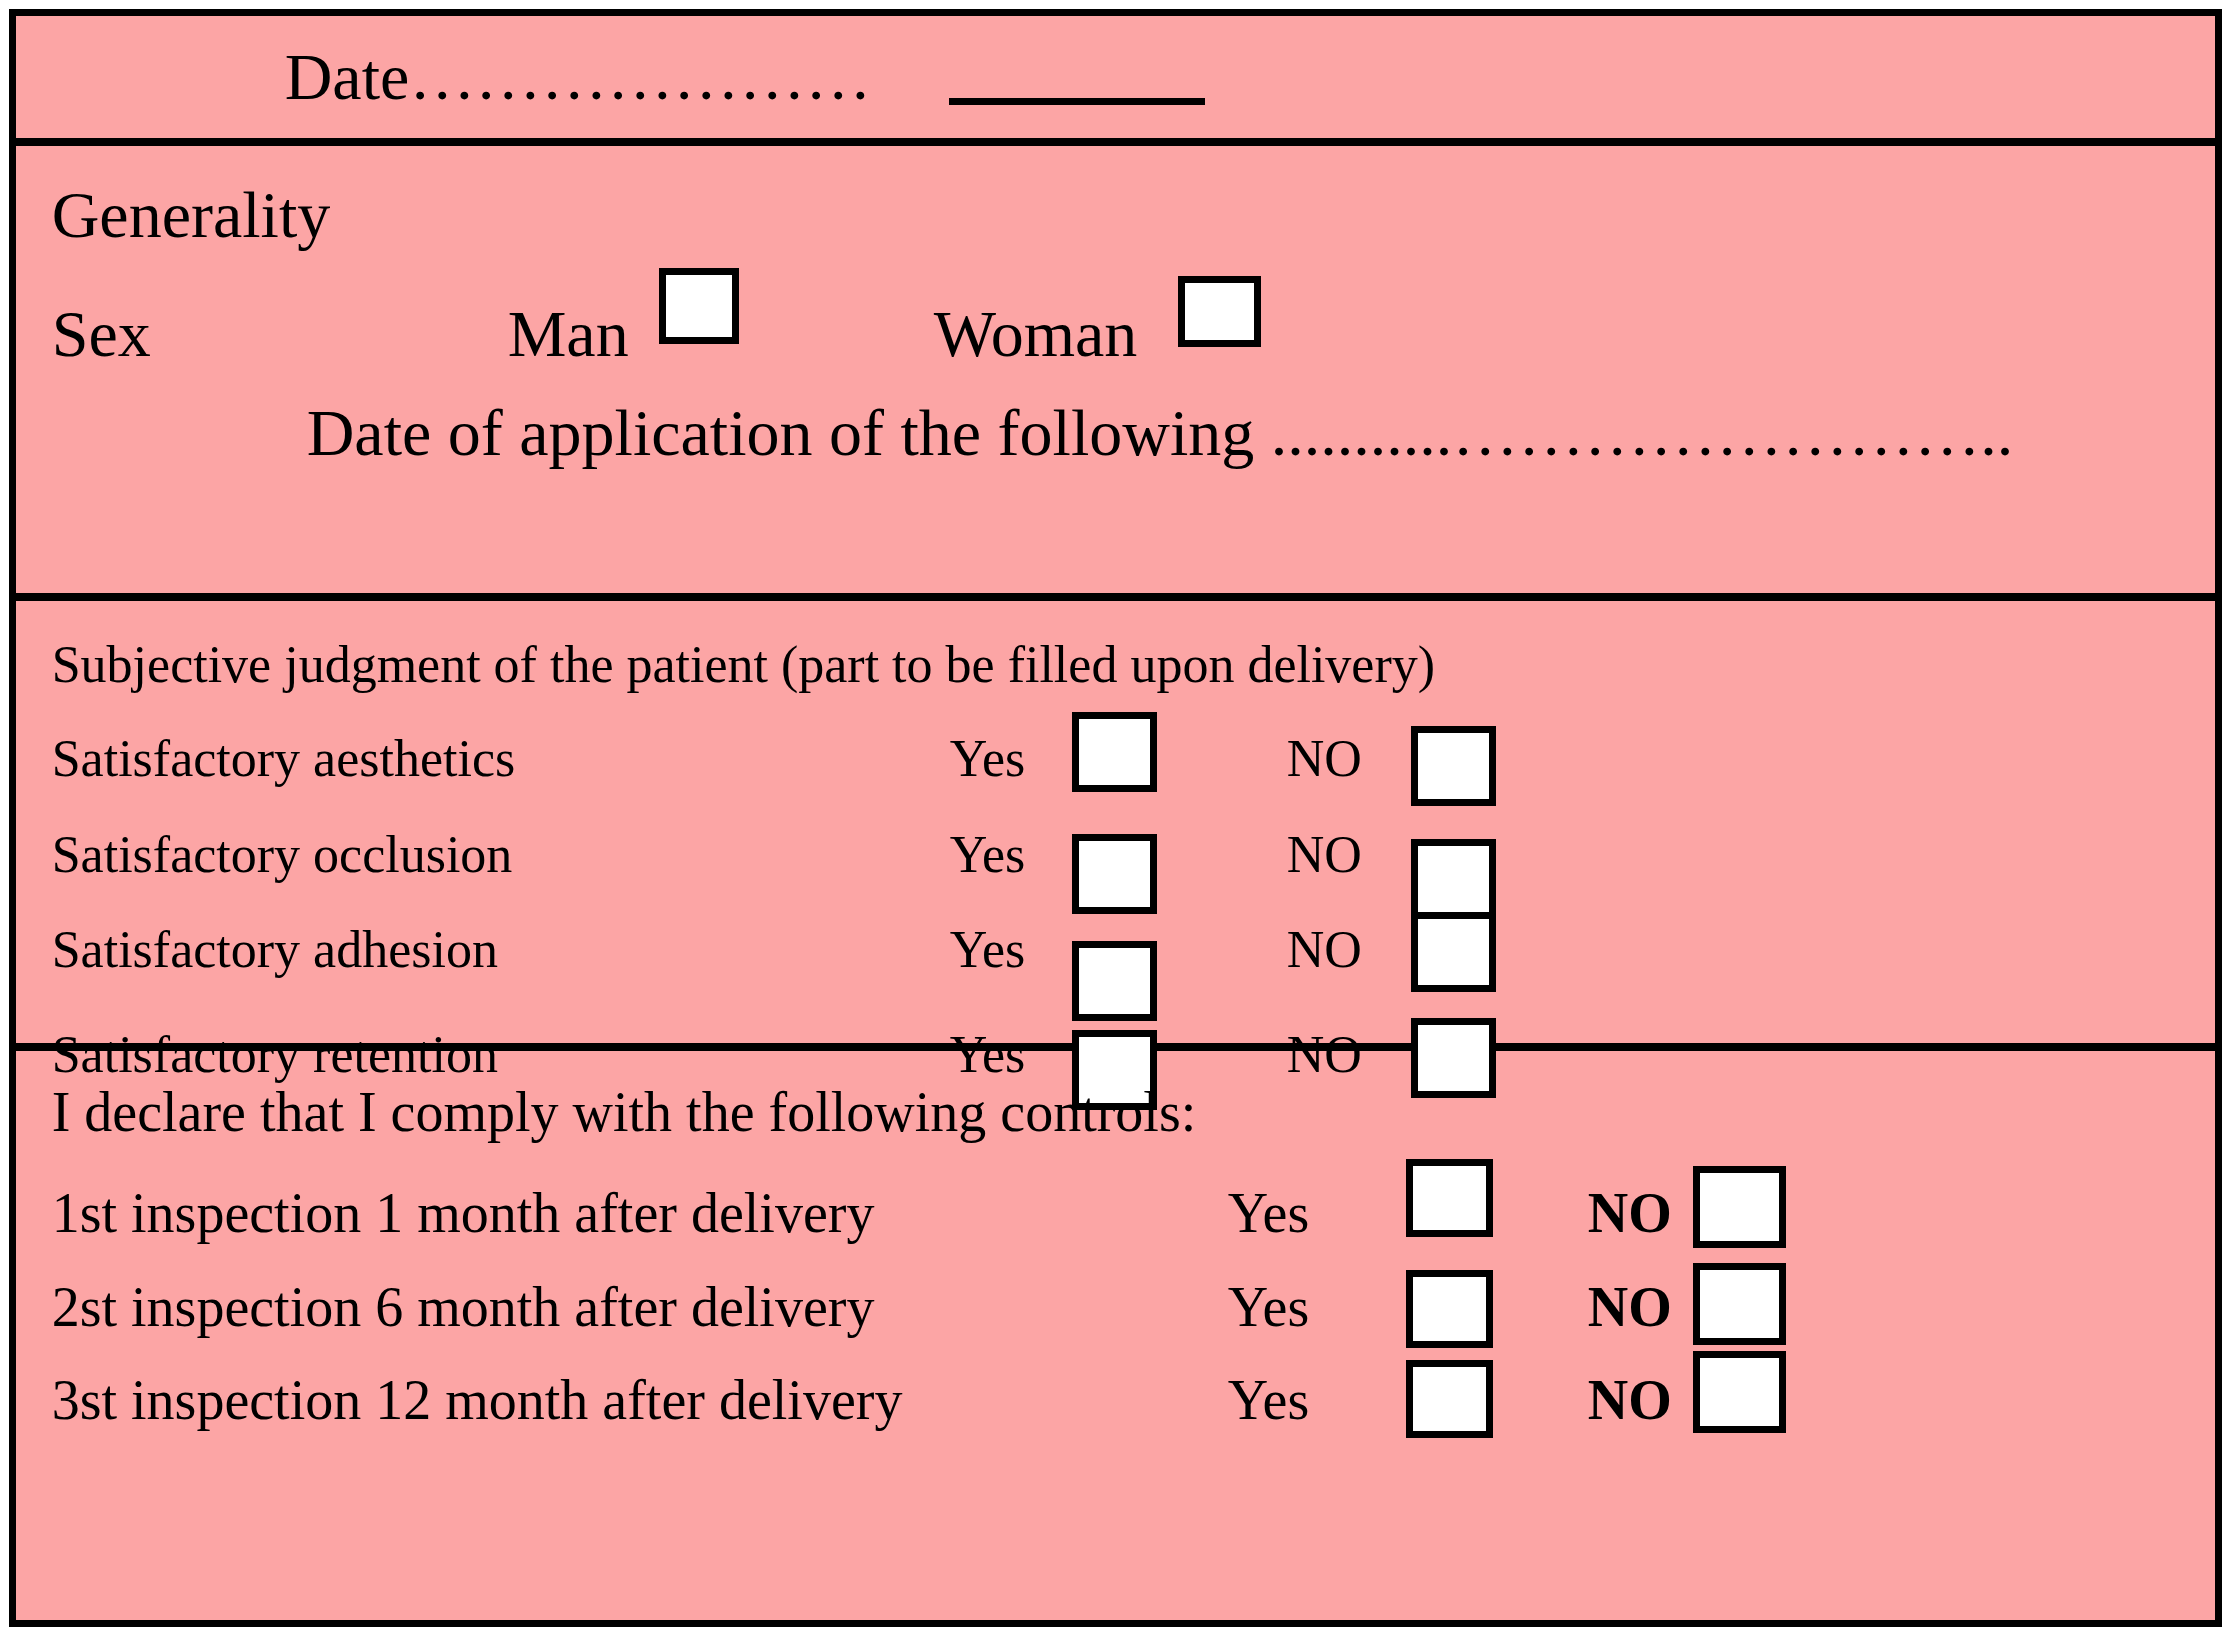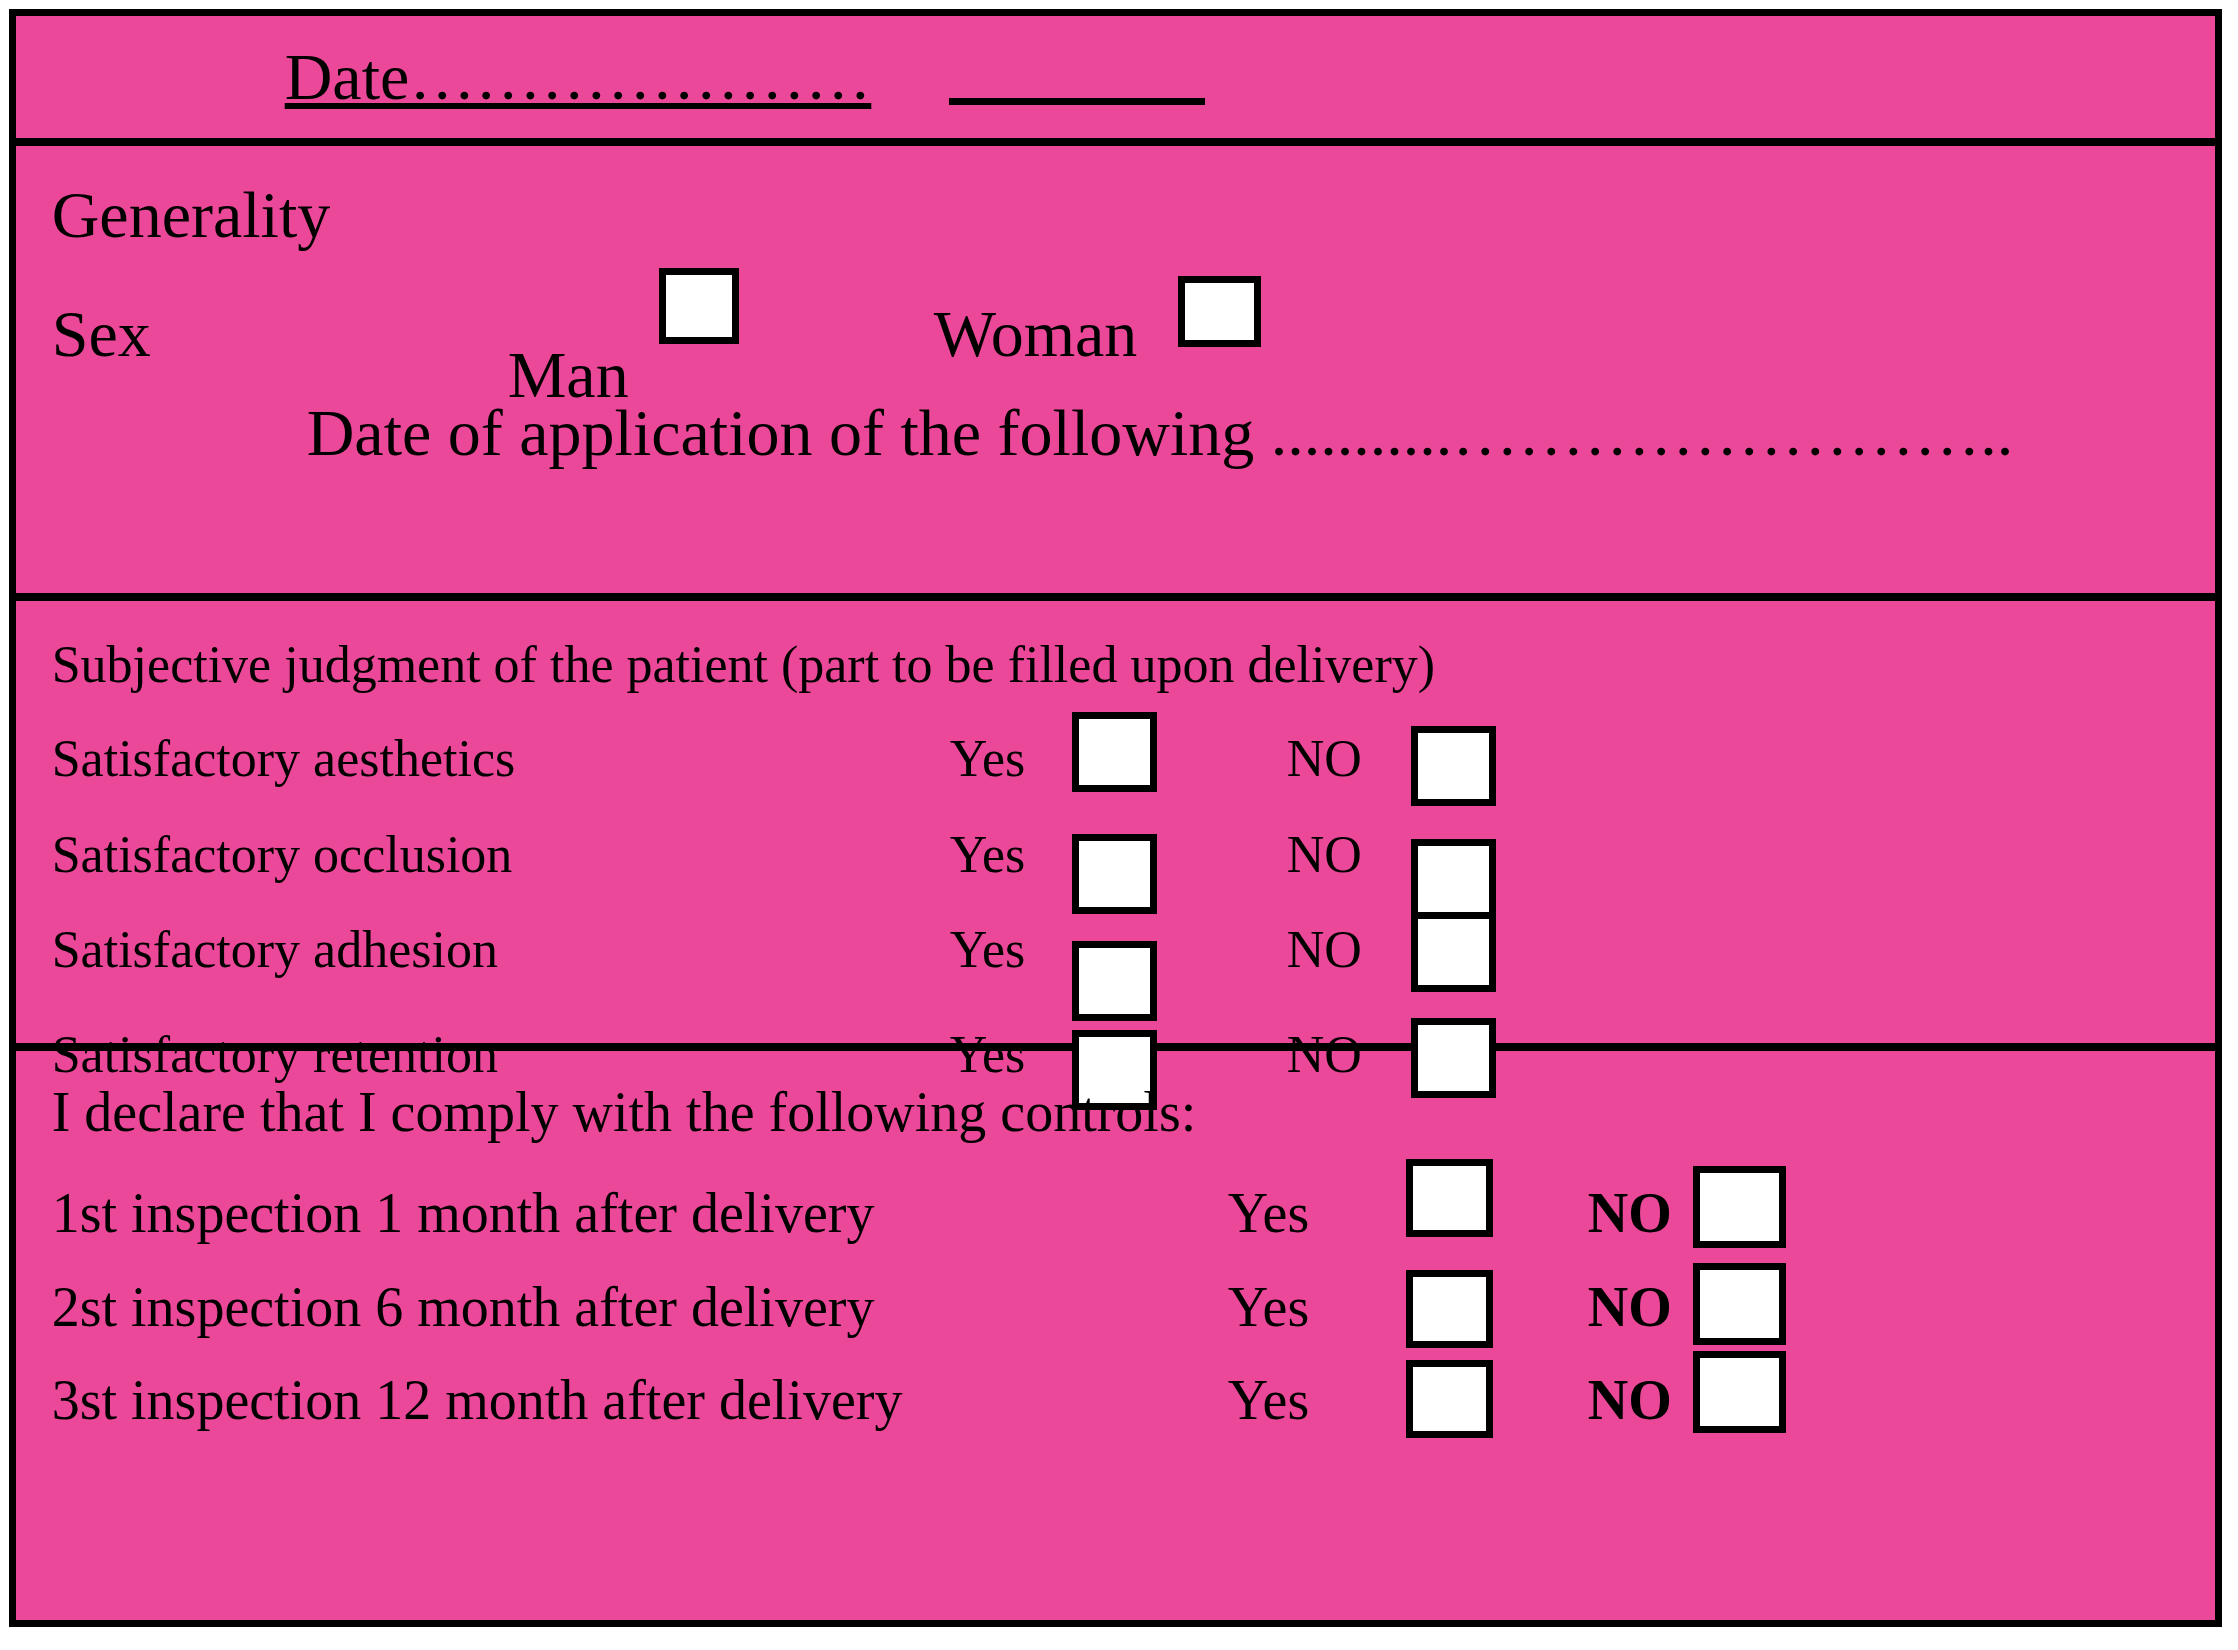--- a/index.html
+++ b/index.html
@@ -15,25 +15,24 @@
     font-family: "Liberation Serif", "DejaVu Serif", serif;
     color: #000000;
   }
   .form {
     position: absolute;
     left: 8.7px;
     top: 8.7px;
     width: 2213px;
     height: 1618px;
     border: 7.8px solid #000000;
-    background: #ec4899;
+    background: #fca5a5;
     display: flex;
     flex-direction: column;
     box-sizing: border-box;
-    text-decoration: underline;
   }
   .section {
     position: relative;
     box-sizing: border-box;
   }
   .rule-bottom { border-bottom: 8.7px solid #000000; }
 
   
   .sec-header {
     height: 130px;
@@ -63,21 +62,21 @@
   .cb {
     position: absolute;
     box-sizing: border-box;
     border: 7px solid #000000;
     background: #ffffff;
   }
 
   
   .generality-title { left: 36px;  top: 36px; }
   .sex-label        { left: 36px;  top: 155px; }
-  .man-label        { left: 492px; top: 155px; margin-top: 41px; }
+  .man-label        { left: 492px; top: 155px; }
   .cb-man           { left: 643px; top: 122px; width: 80px;  height: 76px; }
   .woman-label      { left: 918px; top: 155px; }
   .cb-woman         { left: 1162px; top: 130px; width: 83px; height: 71px; }
   .appdate-label    { left: 291px; top: 254px; }
 
   
   .sec-subjective {
     height: 450px;
     font-size: 52px;
   }

